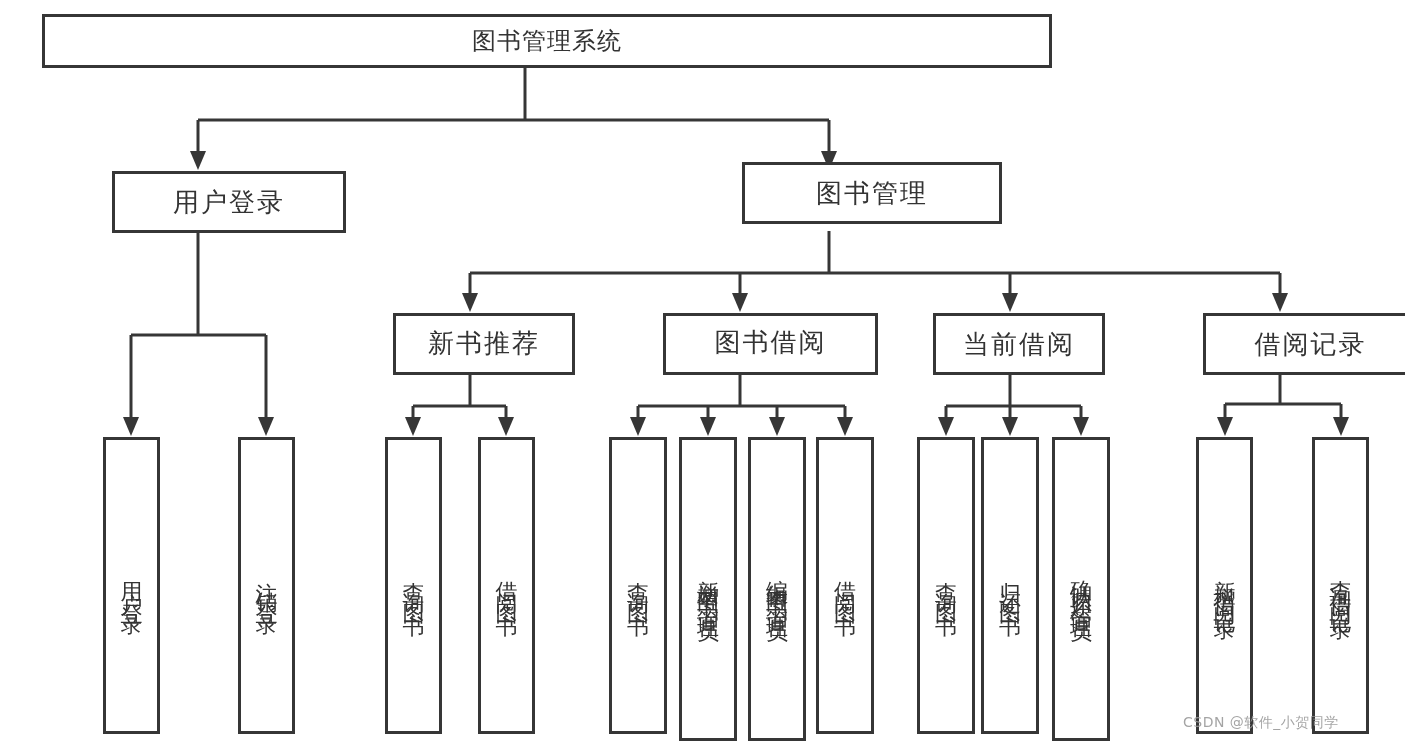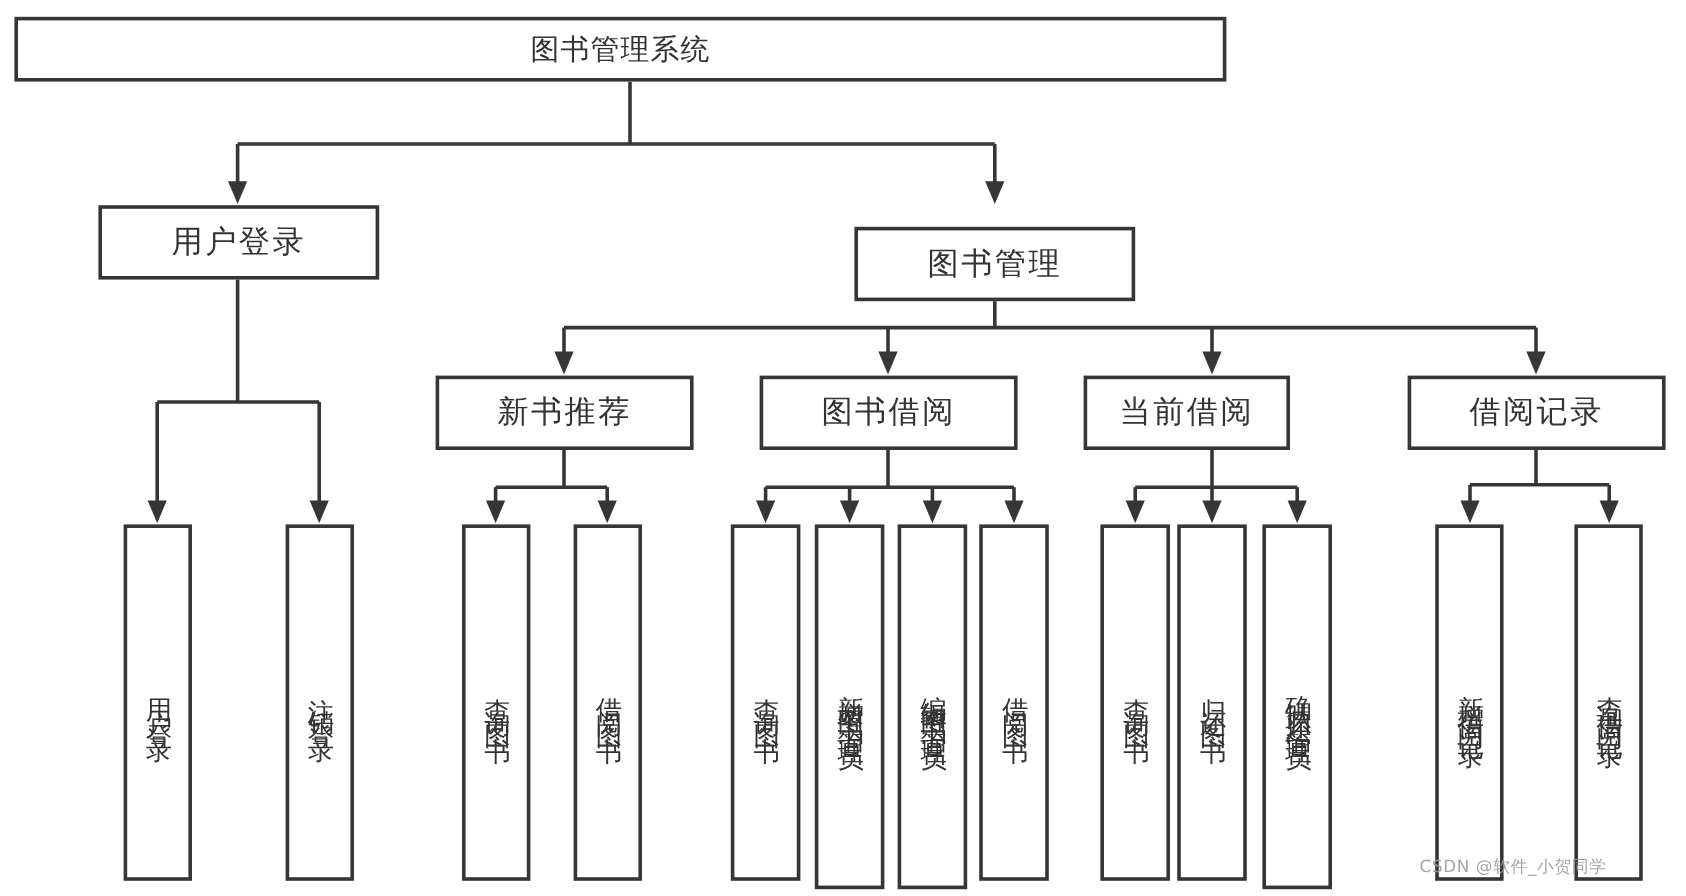--- a/index.html
+++ b/index.html
@@ -30,20 +30,21 @@
     display: flex;
     align-items: center;
     justify-content: center;
     text-align: center;
     z-index: 2;
     line-height: 1;
   }
   .hbox {
     font-size: 26px;
     letter-spacing: 2px;
+    margin-left: 30px;
   }
   .root-box {
     font-size: 24px;
     letter-spacing: 1px;
   }
   .vbox {
     writing-mode: vertical-rl;
     text-orientation: mixed;
     font-size: 22px;
     letter-spacing: 11px;
@@ -133,24 +134,24 @@
       <polygon points="1002,417 1018,417 1010,436"></polygon>
       <polygon points="1073,417 1089,417 1081,436"></polygon>
       <polygon points="1217,417 1233,417 1225,436"></polygon>
       <polygon points="1333,417 1349,417 1341,436"></polygon>
     </g>
   </svg>
 
   <div class="node hbox root-box" style="left:12px; top:14px; width:1010px; height:54px;">图书管理系统</div>
 
   <div class="node hbox" style="left:82px; top:171px; width:234px; height:62px;">用户登录</div>
-  <div class="node hbox" style="left:712px; top:189px; width:234px; height:62px;">图书管理</div>
+  <div class="node hbox" style="left:712px; top:162px; width:260px; height:62px;">图书管理</div>
 
-  <div class="node hbox" style="left:363px; top:313px; width:215px; height:62px;font-family:Liberation Serif, serif;">新书推荐</div>
-  <div class="node hbox" style="left:633px; top:313px; width:215px; height:62px;">图书借阅</div>
+  <div class="node hbox" style="left:363px; top:313px; width:182px; height:62px;font-family:Liberation Serif, serif;">新书推荐</div>
+  <div class="node hbox" style="left:633px; top:313px; width:215px; height:62px;font-family:Liberation Mono, monospace;">图书借阅</div>
   <div class="node hbox" style="left:903px; top:313px; width:172px; height:62px;">当前借阅</div>
   <div class="node hbox" style="left:1173px; top:313px; width:215px; height:62px;">借阅记录</div>
 
   <div class="node vbox" style="left:103px; top:437px; width:57px; height:297px;">用户登录</div>
   <div class="node vbox" style="left:238px; top:437px; width:57px; height:297px;">注销登录</div>
 
   <div class="node vbox" style="left:385px; top:437px; width:57px; height:297px;">查询图书</div>
   <div class="node vbox" style="left:478px; top:437px; width:57px; height:297px;">借阅图书</div>
 
   <div class="node vbox" style="left:609px; top:437px; width:58px; height:297px;">查询图书</div>

